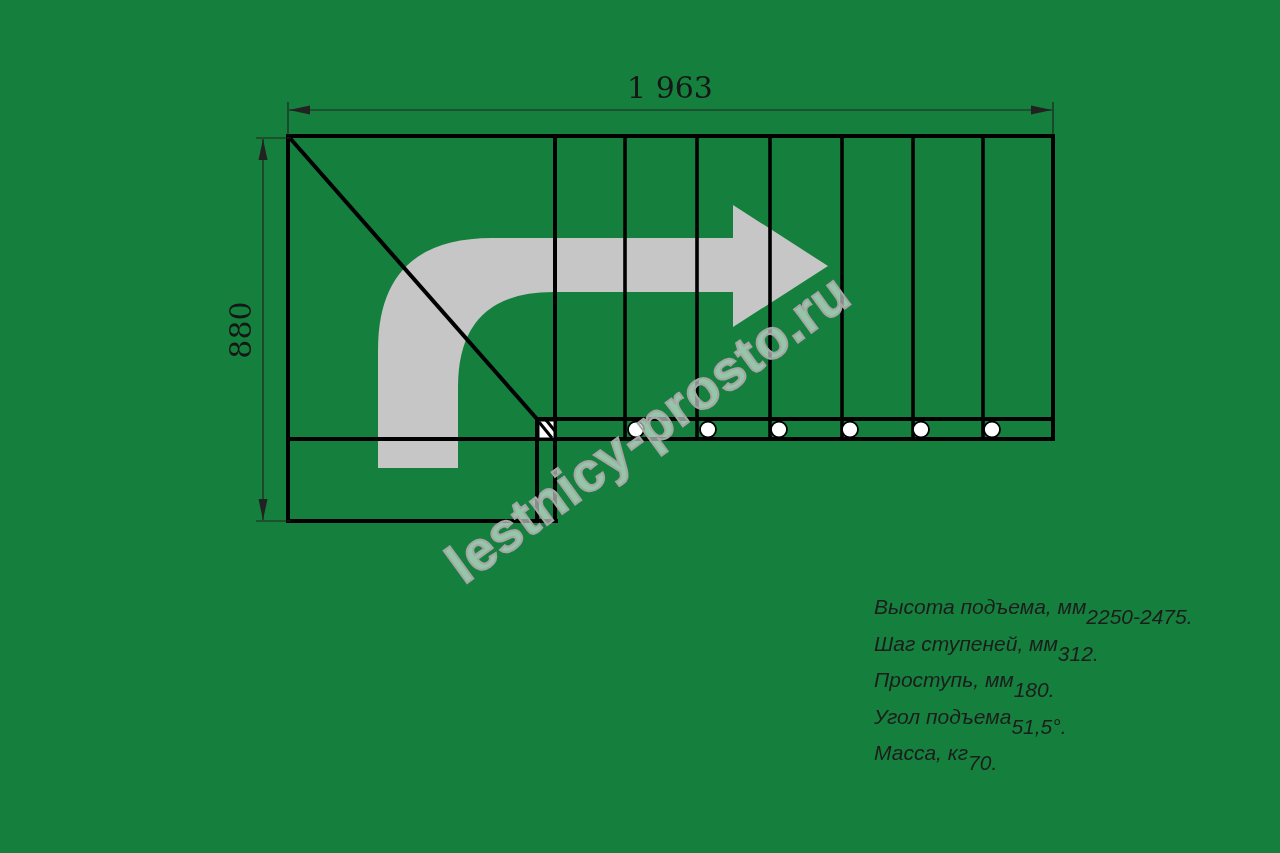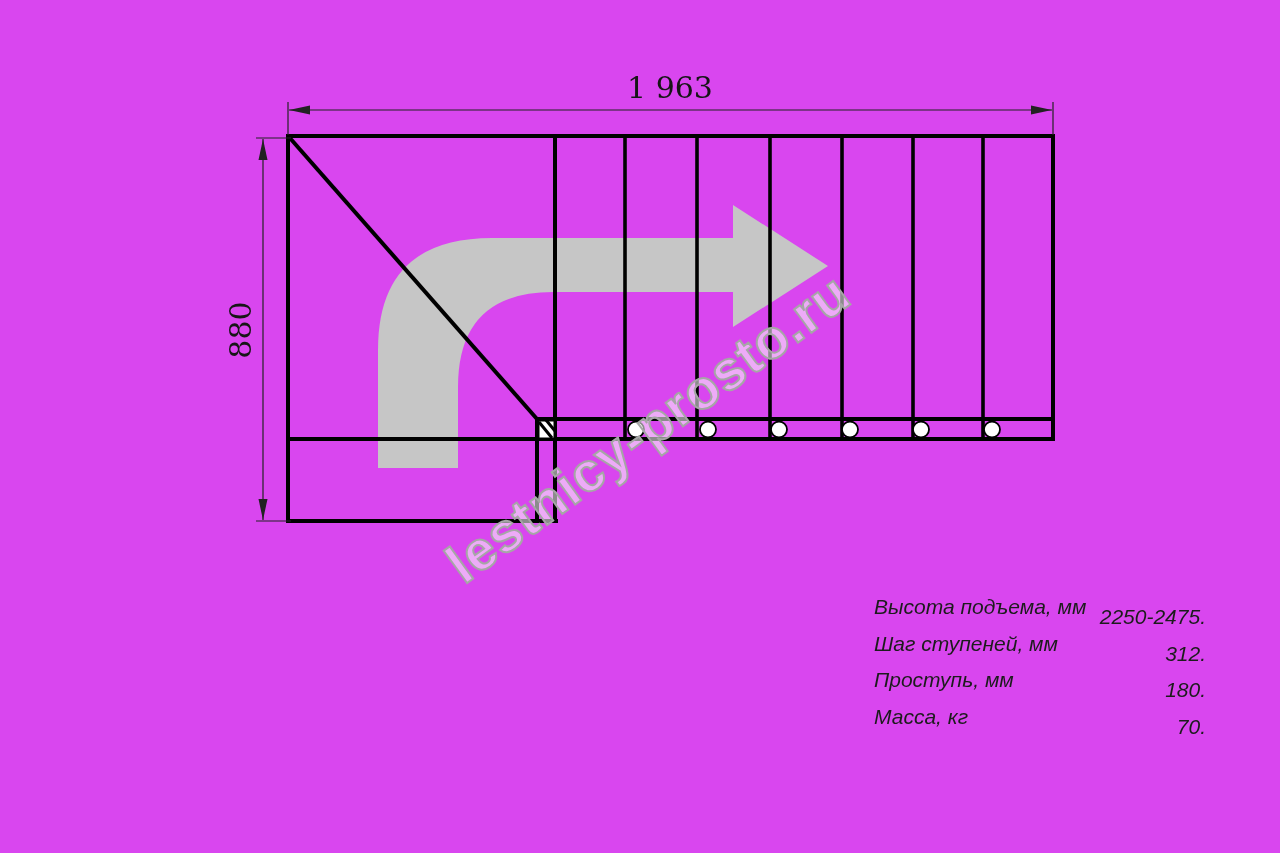--- a/index.html
+++ b/index.html
@@ -1,20 +1,20 @@
 <!DOCTYPE html>
 <html><head>
 <meta charset="utf-8">
 <style>
   html, body { margin: 0; padding: 0; background: #ffffff; }
   .canvas {
     position: relative;
     width: 1280px;
     height: 853px;
-    background: #d946ef;
+    background: #15803d;
     overflow: hidden;
     font-family: "Liberation Sans", sans-serif;
   }
   svg.drawing {
     position: absolute;
     left: 0; top: 0;
   }
   .dim-label {
     position: absolute;
     font-family: "DejaVu Serif", "Liberation Serif", serif;
@@ -47,21 +47,20 @@
     position: absolute;
     left: 874px; top: 594px;
     width: 332px;
     font-family: "Liberation Sans", sans-serif;
     font-style: italic;
     font-size: 21px;
     color: #1c1c1c;
   }
   .specs .row {
     display: flex;
-    justify-content: space-between;
     line-height: 26.5px;
     white-space: nowrap;
   }
   .specs .row .val { text-align: right; margin-top: 10px; }
 </style>
 </head>
 <body>
 
 <div class="canvas">
 
@@ -135,18 +134,22 @@
     </div>
     <div class="row">
       <span class="lbl">Шаг ступеней, мм</span>
       <span class="val">312.</span>
     </div>
     <div class="row">
       <span class="lbl">Проступь, мм</span>
       <span class="val">180.</span>
     </div>
     <div class="row">
+      <span class="lbl">Угол подъема</span>
+      <span class="val">51,5°.</span>
+    </div>
+    <div class="row">
       <span class="lbl">Масса, кг</span>
       <span class="val">70.</span>
     </div>
   </div>
 
 </div>
 
 </body></html>

